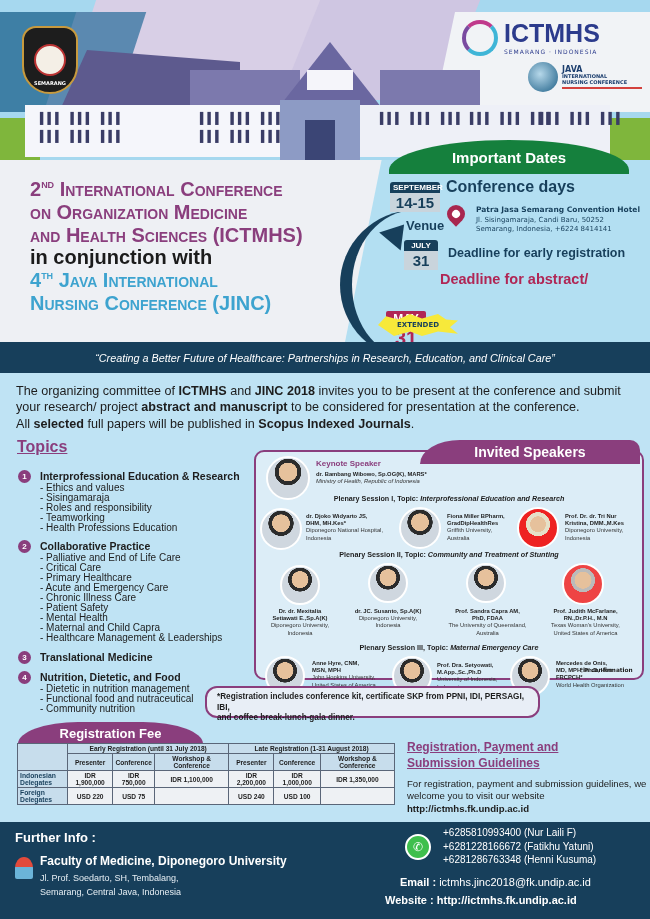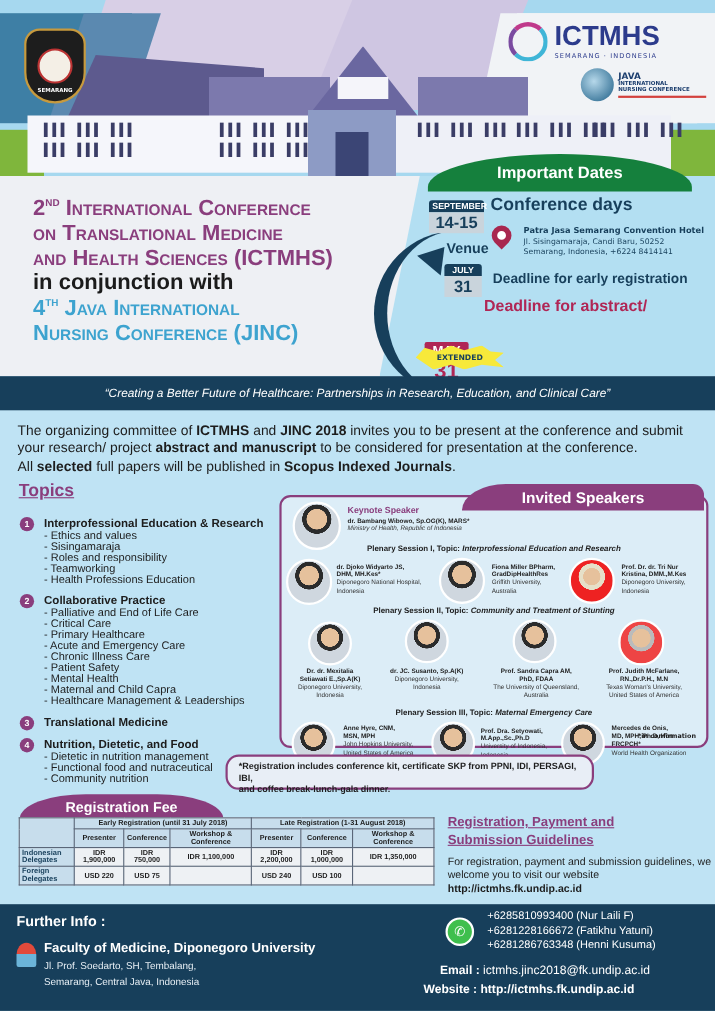--- a/index.html
+++ b/index.html
@@ -168,21 +168,21 @@
       <div>NURSING CONFERENCE</div>
       <div class="jinc-line"></div>
     </div>
   </div>
 </div>
 
 <div class="hero">
   <div class="hero-right"></div>
   <div class="title-block">
     <div class="title-purple"><span>2</span><sup>ND</sup><span> International Conference</span></div>
-    <div class="title-purple">on Translational Medicine</div>
+    <div class="title-purple">on Organization Medicine</div>
     <div class="title-purple">and Health Sciences (ICTMHS)</div>
     <div class="title-dark">in conjunction with</div>
     <div class="title-blue"><span>4</span><sup>TH</sup><span> Java International</span></div>
     <div class="title-blue">Nursing Conference (JINC)</div>
   </div>
 </div>
 
 <div class="dates-banner">Important Dates</div>
 <div class="arrow-curve"></div>
 <div class="arrow-head"></div>

